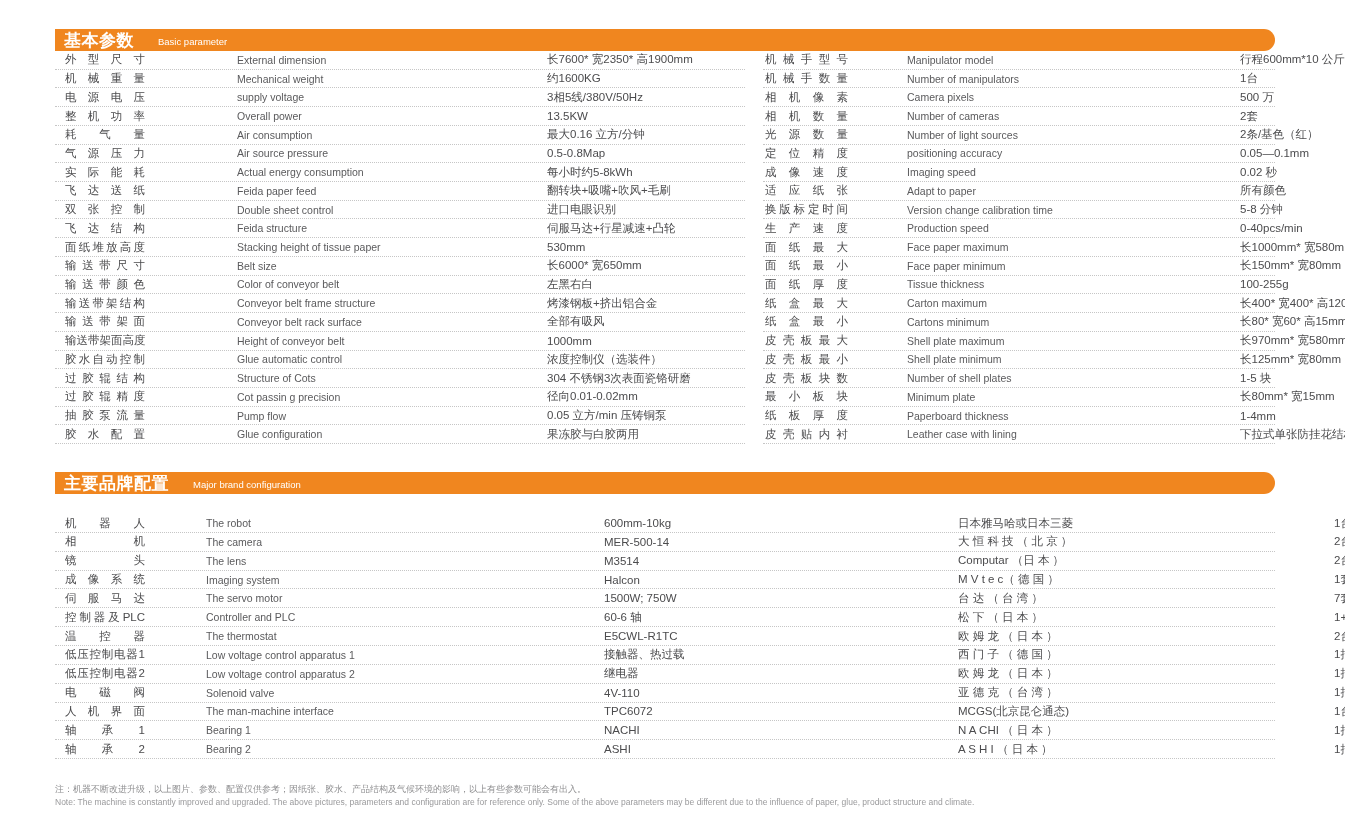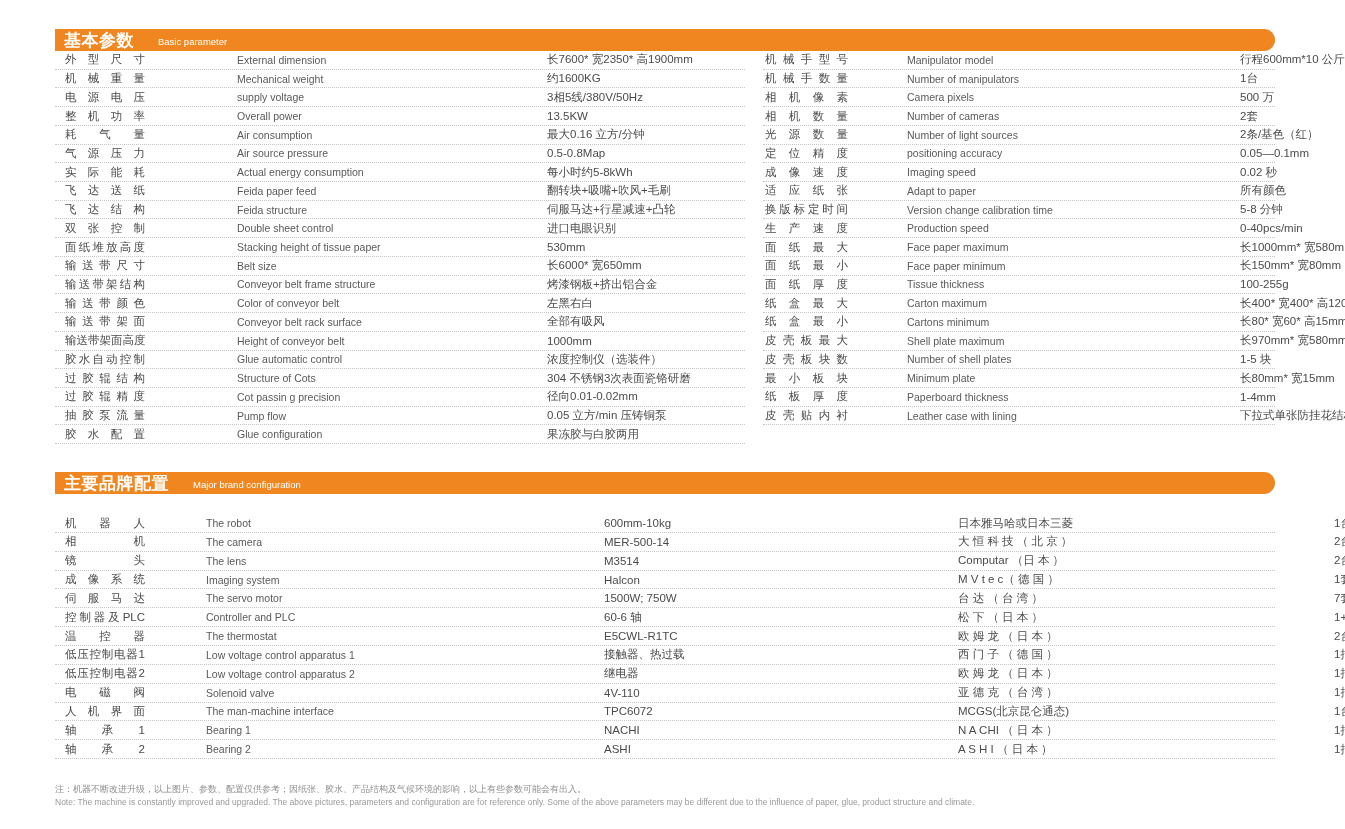--- a/index.html
+++ b/index.html
@@ -118,56 +118,56 @@
             <span class="val">每小时约5-8kWh</span>
           </div>
 
           <div class="row">
             <span class="zh">飞达送纸</span>
             <span class="en">Feida paper feed</span>
             <span class="val">翻转块+吸嘴+吹风+毛刷</span>
           </div>
 
           <div class="row">
+            <span class="zh">双张控制</span>
+            <span class="en">Double sheet control</span>
+            <span class="val">进口电眼识别</span>
+          </div>
+
+          <div class="row">
             <span class="zh">飞达结构</span>
             <span class="en">Feida structure</span>
             <span class="val">伺服马达+行星减速+凸轮</span>
           </div>
 
           <div class="row">
-            <span class="zh">双张控制</span>
-            <span class="en">Double sheet control</span>
-            <span class="val">进口电眼识别</span>
-          </div>
-
-          <div class="row">
             <span class="zh">面纸堆放高度</span>
             <span class="en">Stacking height of tissue paper</span>
             <span class="val">530mm</span>
           </div>
 
           <div class="row">
             <span class="zh">输送带尺寸</span>
             <span class="en">Belt size</span>
             <span class="val">长6000* 宽650mm</span>
           </div>
 
           <div class="row">
+            <span class="zh">输送带颜色</span>
+            <span class="en">Color of conveyor belt</span>
+            <span class="val">左黑右白</span>
+          </div>
+
+          <div class="row">
             <span class="zh">输送带架结构</span>
             <span class="en">Conveyor belt frame structure</span>
             <span class="val">烤漆钢板+挤出铝合金</span>
           </div>
 
           <div class="row">
-            <span class="zh">输送带颜色</span>
-            <span class="en">Color of conveyor belt</span>
-            <span class="val">左黑右白</span>
-          </div>
-
-          <div class="row">
             <span class="zh">输送带架面</span>
             <span class="en">Conveyor belt rack surface</span>
             <span class="val">全部有吸风</span>
           </div>
 
           <div class="row">
             <span class="zh">输送带架面高度</span>
             <span class="en">Height of conveyor belt</span>
             <span class="val">1000mm</span>
           </div>
@@ -293,20 +293,25 @@
             <span class="en">Cartons minimum</span>
             <span class="val">长80* 宽60* 高15mm</span>
           </div>
 
           <div class="row">
             <span class="zh">皮壳板最大</span>
             <span class="en">Shell plate maximum</span>
             <span class="val">长970mm* 宽580mm</span>
           </div>
 
+          <div class="row">
+            <span class="zh">皮壳板最小</span>
+            <span class="en">Shell plate minimum</span>
+            <span class="val">长125mm* 宽80mm</span>
+          </div>
 
           <div class="row">
             <span class="zh">皮壳板块数</span>
             <span class="en">Number of shell plates</span>
             <span class="val">1-5 块</span>
           </div>
 
           <div class="row">
             <span class="zh">最小板块</span>
             <span class="en">Minimum plate</span>

